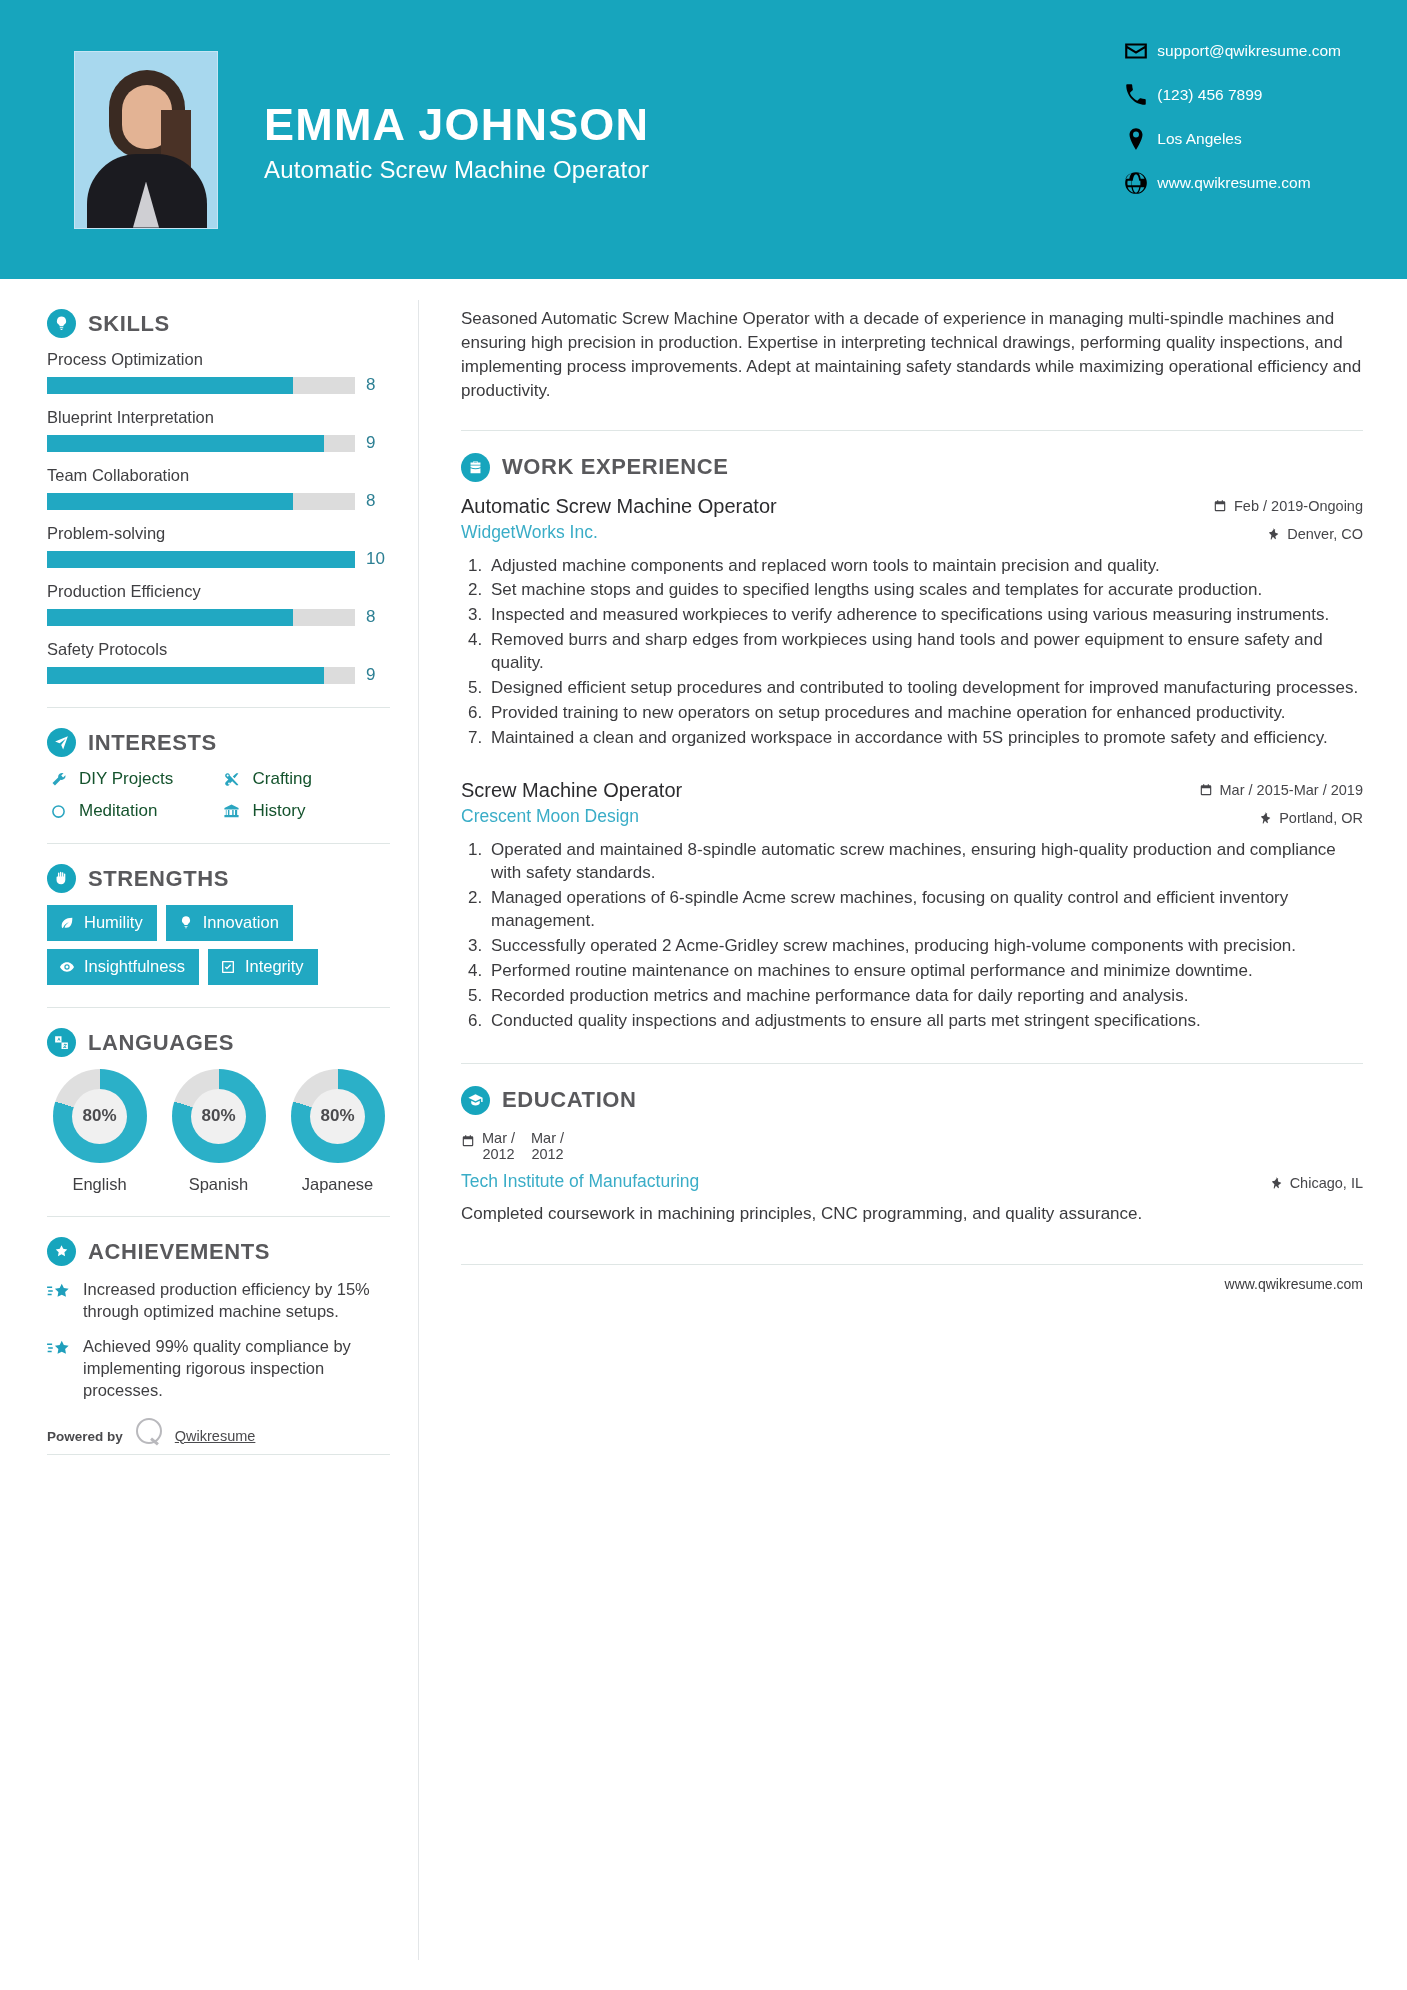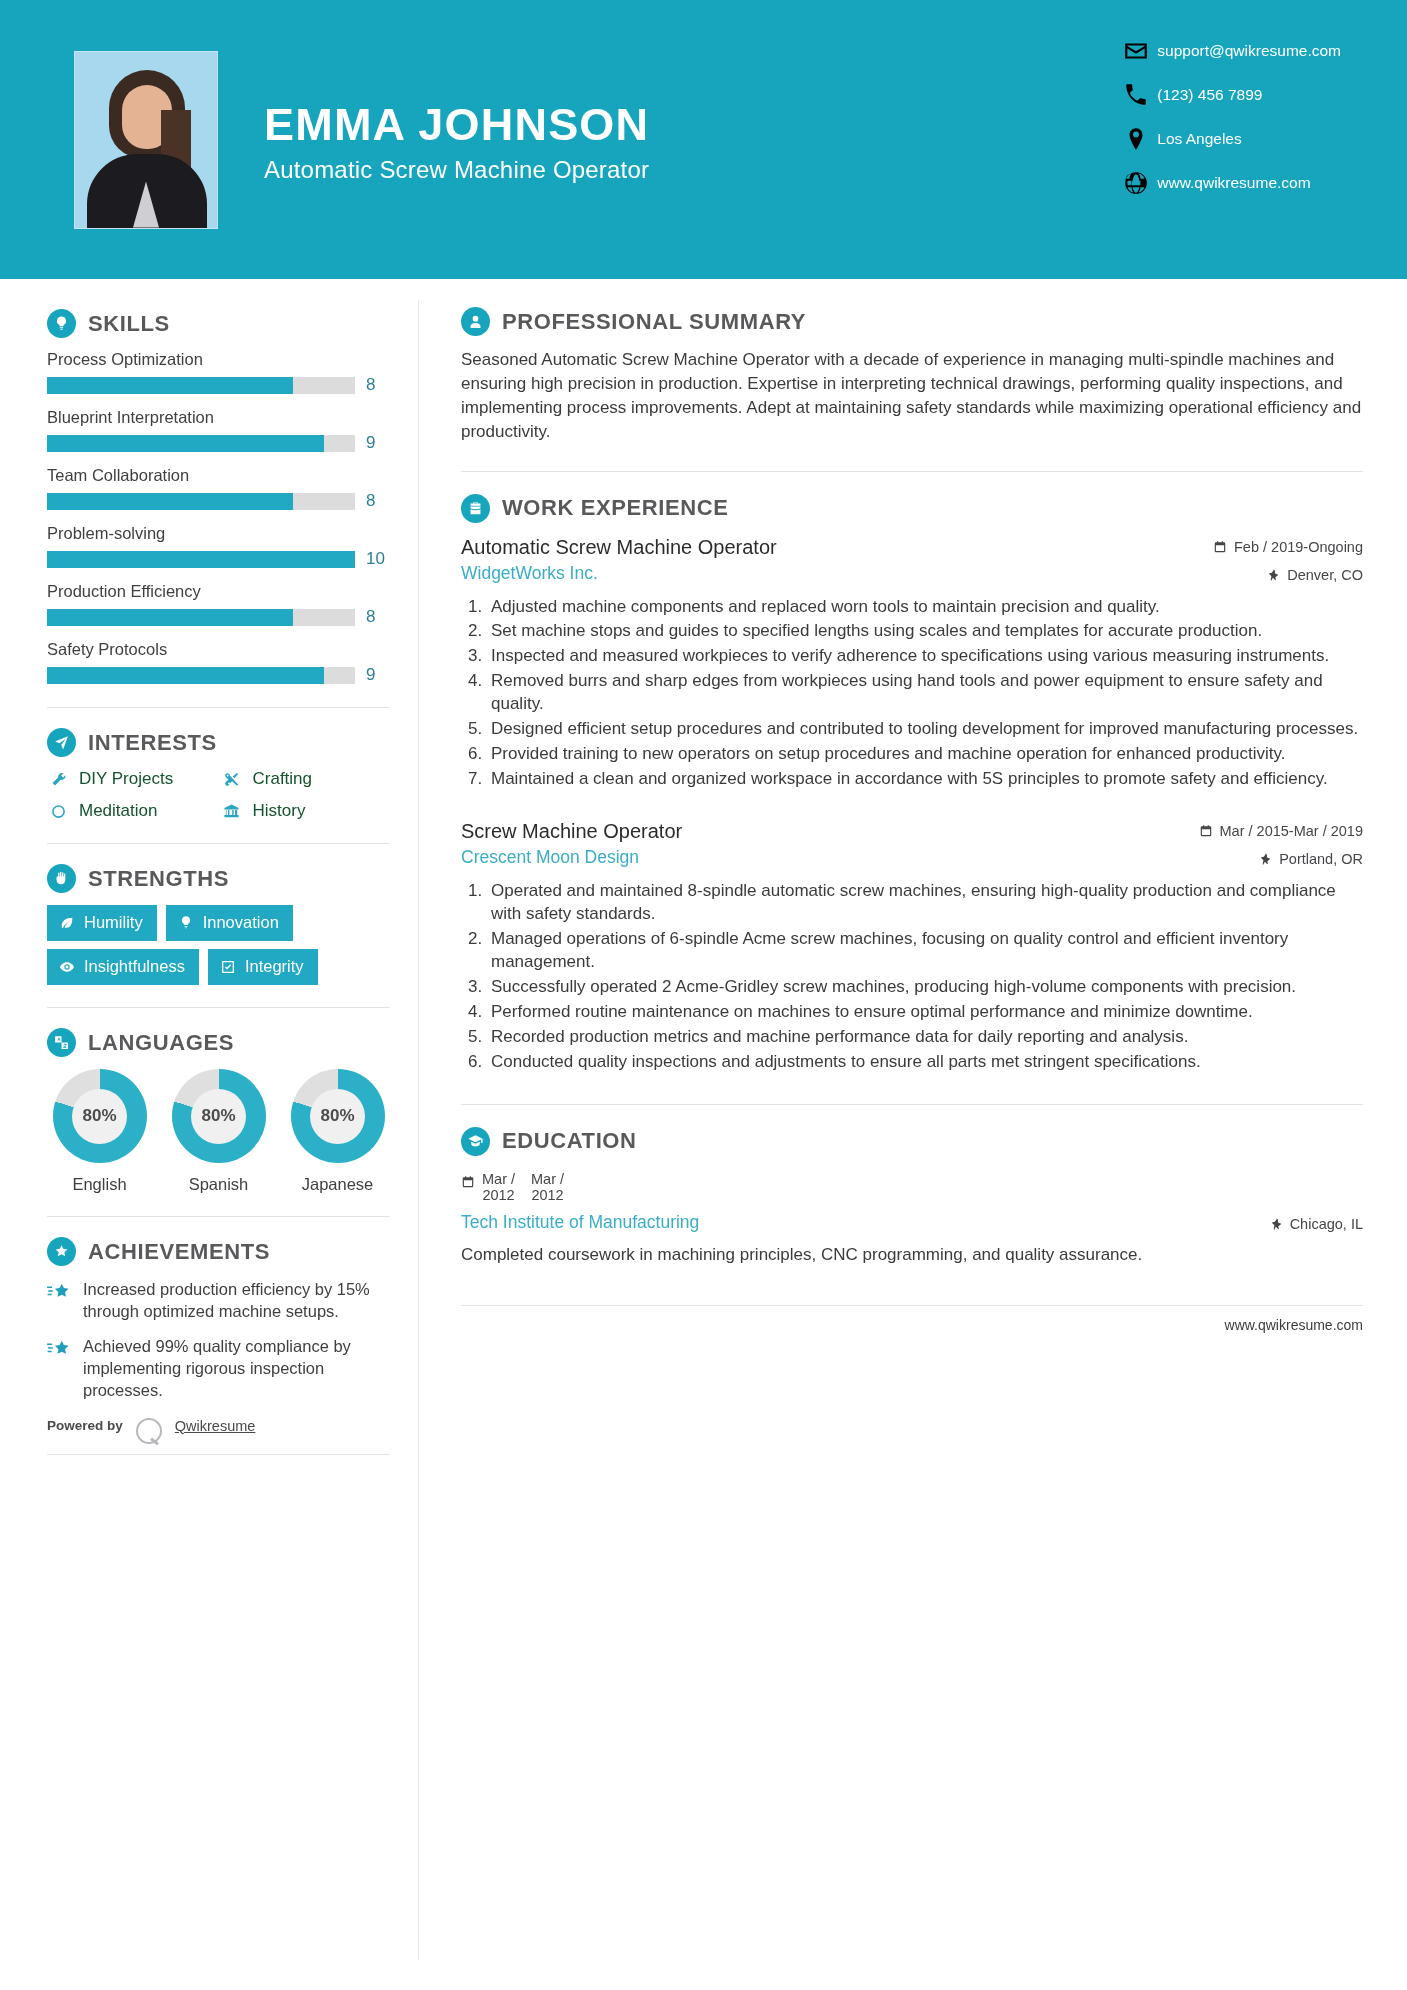--- a/index.html
+++ b/index.html
@@ -267,21 +267,21 @@
   .ach .aico { flex: 0 0 auto; width: 24px; padding-top: 3px; }
   .ach .aico svg { width: 24px; height: 22px; fill: #1f9fbc; }
   .ach .atxt {
     font-size: 16.5px;
     line-height: 1.34;
     color: #3f3f42;
   }
 
   .powered {
     display: flex;
-    align-items: flex-start;
+    align-items: flex-end;
     gap: 13px;
     margin-top: 16px;
     margin-bottom: 10px;
   }
   .powered .pb { font-size: 13.5px; color: #4a4a4d; font-weight: bold; }
   .powered .qlogo {
     width: 26px; height: 26px;
     border-radius: 50%;
     border: 2.5px solid #b9b9bd;
     position: relative;
@@ -661,28 +661,20 @@
       <div class="powered">
         <span class="pb">Powered by</span>
         <span class="qlogo"></span>
         <span class="qname">Qwikresume</span>
       </div>
       <div class="left-bottom-rule"></div>
     </div>
 
     <div class="right">
 
-      <div class="sec-head">
-        <span class="sec-ico">
-          <svg viewBox="0 0 24 24">
-              <path d="M12 4a4 4 0 100 8 4 4 0 000-8zm0 10c-4 0-7 2-7 4.5V21h14v-2.5c0-2.5-3-4.5-7-4.5z"></path>
-            </svg>
-        </span>
-        <span class="sec-title">PROFESSIONAL SUMMARY</span>
-      </div>
       <div class="summary">Seasoned Automatic Screw Machine Operator with a decade of experience in managing multi-spindle machines and ensuring high precision in production. Expertise in interpreting technical drawings, performing quality inspections, and implementing process improvements. Adept at maintaining safety standards while maximizing operational efficiency and productivity.</div>
 
       <div class="rdivider"></div>
 
       <div class="sec-head">
         <span class="sec-ico">
           <svg viewBox="0 0 24 24">
               <path d="M9 3h6v2h4v3H5V5h4V3zm1 1v1h4V4h-4zM5 9h14v2.5c-2.2 1-4.6 1.5-7 1.5s-4.8-.5-7-1.5V9zm0 4.2c2.2.9 4.6 1.3 7 1.3s4.8-.4 7-1.3V20H5v-6.8z"></path>
             </svg>
         </span>

